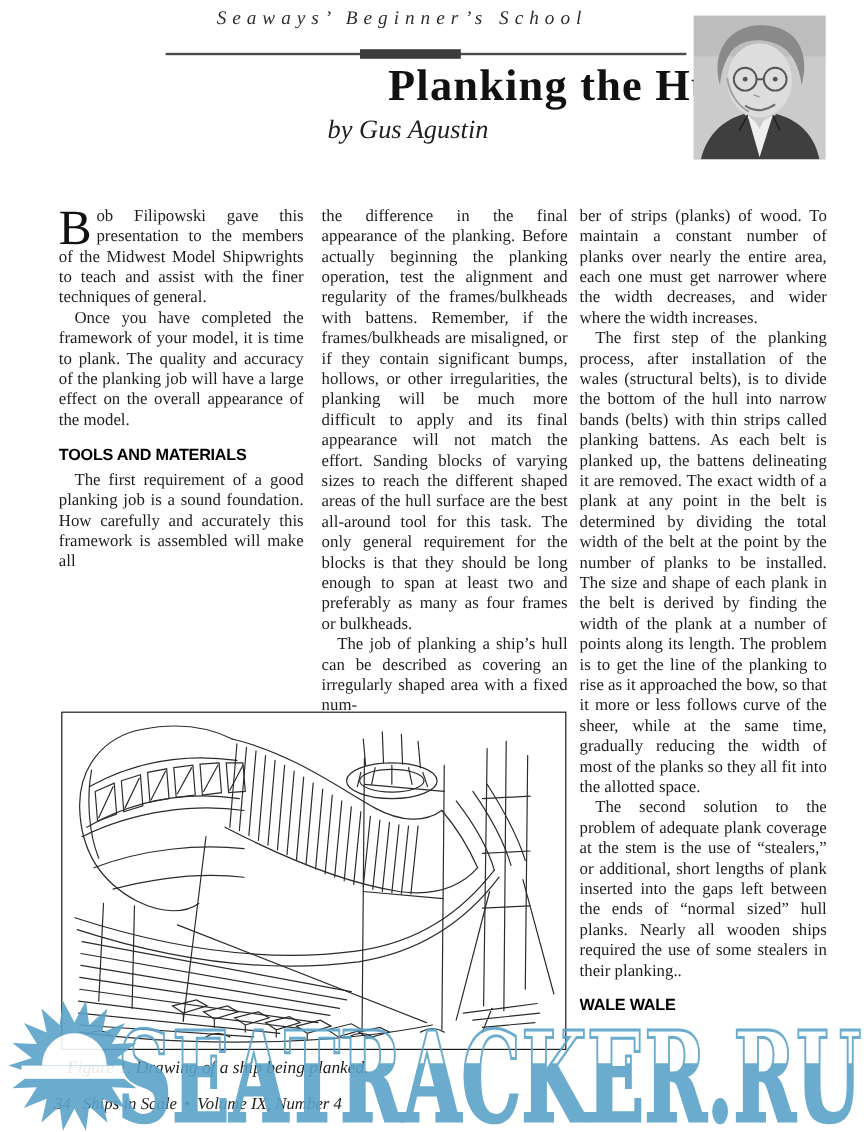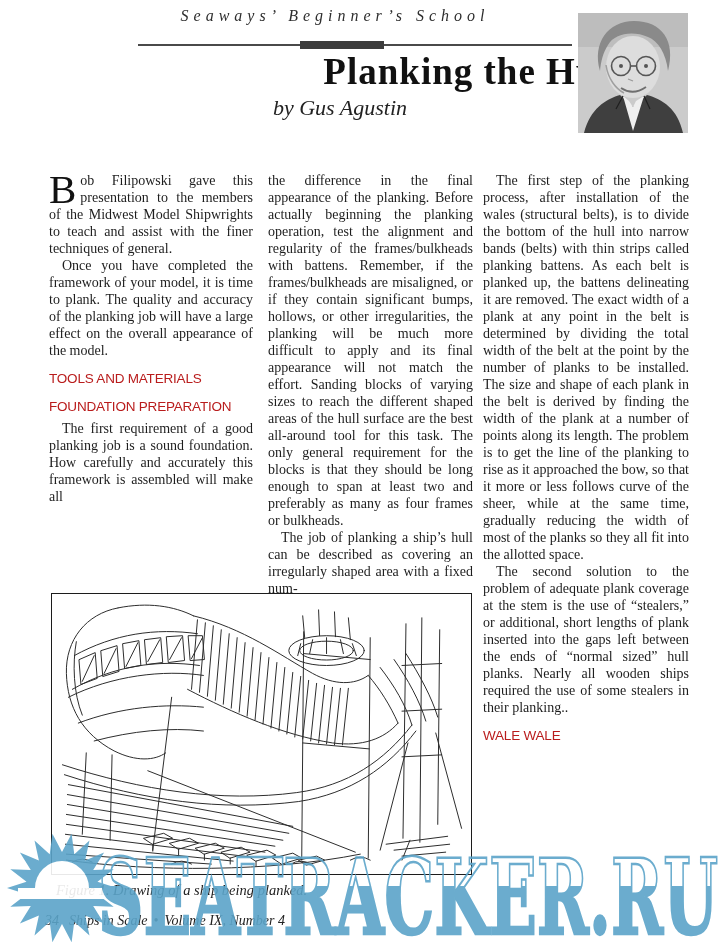--- a/index.html
+++ b/index.html
@@ -27,22 +27,22 @@
     background:#cfcfcf;
   }
   
   .col{position:absolute;top:172px;width:204px;font-size:14px;line-height:17px;text-align:justify;}
   .col1{left:49px;}
   .col2{left:252px;width:205px;margin-left:16px;}
   .col3{left:483px;width:206px;height:766px;overflow:hidden;}
   .p{margin:0;}
   .p.indent{text-indent:13px;}
   .h{
-    font-family:"Liberation Sans", sans-serif;font-weight:400;font-size:13.5px;
-    letter-spacing:-0.2px;margin:11px 0 5px;text-align:left;color:#b91c1c;
+    font-family:"Liberation Sans", sans-serif;font-weight:700;font-size:13.5px;
+    letter-spacing:-0.2px;margin:11px 0 5px;text-align:left;color:#000000;
   }
   .dropcap{
     float:left;font-size:41px;line-height:33px;padding:1px 4px 0 0;color:#111;
   }
   
   .figure{
     position:absolute;left:51px;top:593px;width:421px;height:282px;
     border:1.5px solid #1c1c1c;background:#fff;box-sizing:border-box;
   }
   .figure svg{display:block;width:100%;height:100%;}
@@ -89,30 +89,30 @@
       <path d="M6,120 C12,96 28,86 42,82 L55,94 L69,82 C84,86 100,96 105,120 Z" fill="#3f3f3f"></path>
       <path d="M45,83 L55,118 L66,83 L58,88 L55,94 L51,88 Z" fill="#efefef"></path>
       <path d="M45,83 L38,96 M66,83 L72,96" stroke="#1f1f1f" stroke-width="1.2"></path>
     </svg>
   </div>
 
   <div class="col col1">
     <p class="p"><span class="dropcap">B</span><span>ob Filipowski gave this presentation to the members of the Midwest Model Shipwrights to teach and assist with the finer techniques of general.</span></p>
     <p class="p indent">Once you have completed the framework of your model, it is time to plank. The quality and accuracy of the planking job will have a large effect on the overall appearance of the model.</p>
     <div class="h">TOOLS AND MATERIALS</div>
-    <div class="h">FOUNDATION PREPARATION</div>
     <p class="p indent">The first requirement of a good planking job is a sound foundation. How carefully and accurately this framework is assembled will make all</p>
   </div>
 
   <div class="col col2">
     <p class="p">the difference in the final appearance of the planking. Before actually beginning the planking operation, test the alignment and regularity of the frames/bulkheads with battens. Remember, if the frames/bulkheads are misaligned, or if they contain significant bumps, hollows, or other irregularities, the planking will be much more difficult to apply and its final appearance will not match the effort. Sanding blocks of varying sizes to reach the different shaped areas of the hull surface are the best all-around tool for this task. The only general requirement for the blocks is that they should be long enough to span at least two and preferably as many as four frames or bulkheads.</p>
     <p class="p indent">The job of planking a ship’s hull can be described as covering an irregularly shaped area with a fixed num-</p>
   </div>
 
   <div class="col col3">
+    <p class="p">ber of strips (planks) of wood. To maintain a constant number of planks over nearly the entire area, each one must get narrower where the width decreases, and wider where the width increases.</p>
     <p class="p indent">The first step of the planking process, after installation of the wales (structural belts), is to divide the bottom of the hull into narrow bands (belts) with thin strips called planking battens. As each belt is planked up, the battens delineating it are removed. The exact width of a plank at any point in the belt is determined by dividing the total width of the belt at the point by the number of planks to be installed. The size and shape of each plank in the belt is derived by finding the width of the plank at a number of points along its length. The problem is to get the line of the planking to rise as it approached the bow, so that it more or less follows curve of the sheer, while at the same time, gradually reducing the width of most of the planks so they all fit into the allotted space.</p>
     <p class="p indent">The second solution to the problem of adequate plank coverage at the stem is the use of “stealers,” or additional, short lengths of plank inserted into the gaps left between the ends of “normal sized” hull planks. Nearly all wooden ships required the use of some stealers in their planking..</p>
     <div class="h">WALE WALE</div>
   </div>
 
   <div class="figure">
     <svg viewBox="0 0 421 282">
       <g class="ink">
 
         <path d="M66,14 C34,20 13,46 14,80 C15,114 30,141 62,158 C84,169 103,168 114,160"></path>

